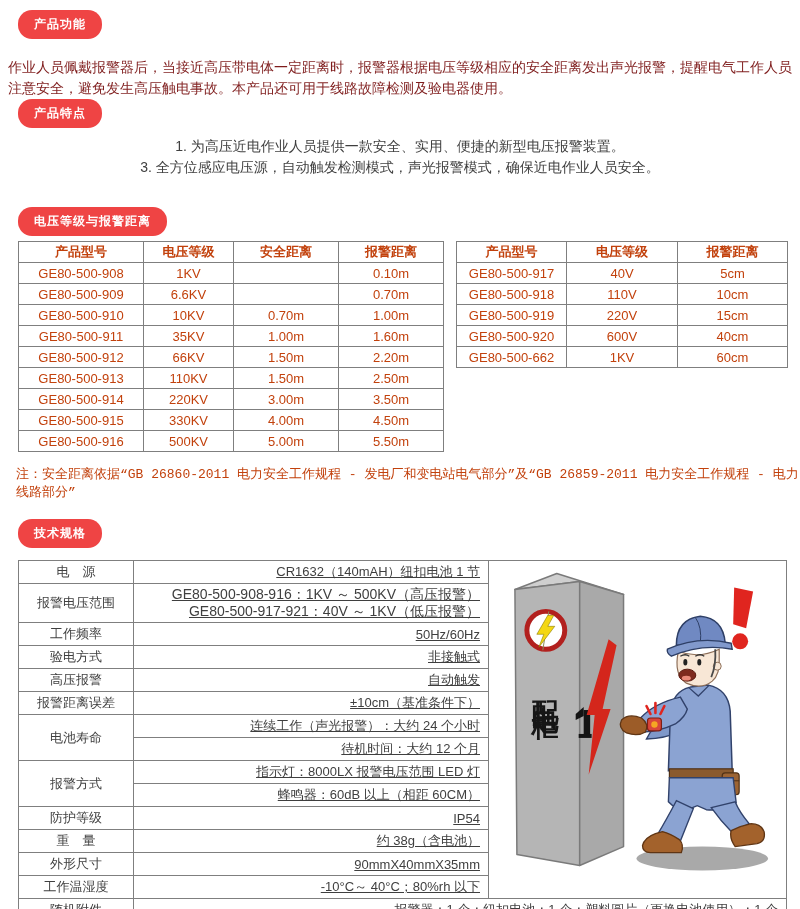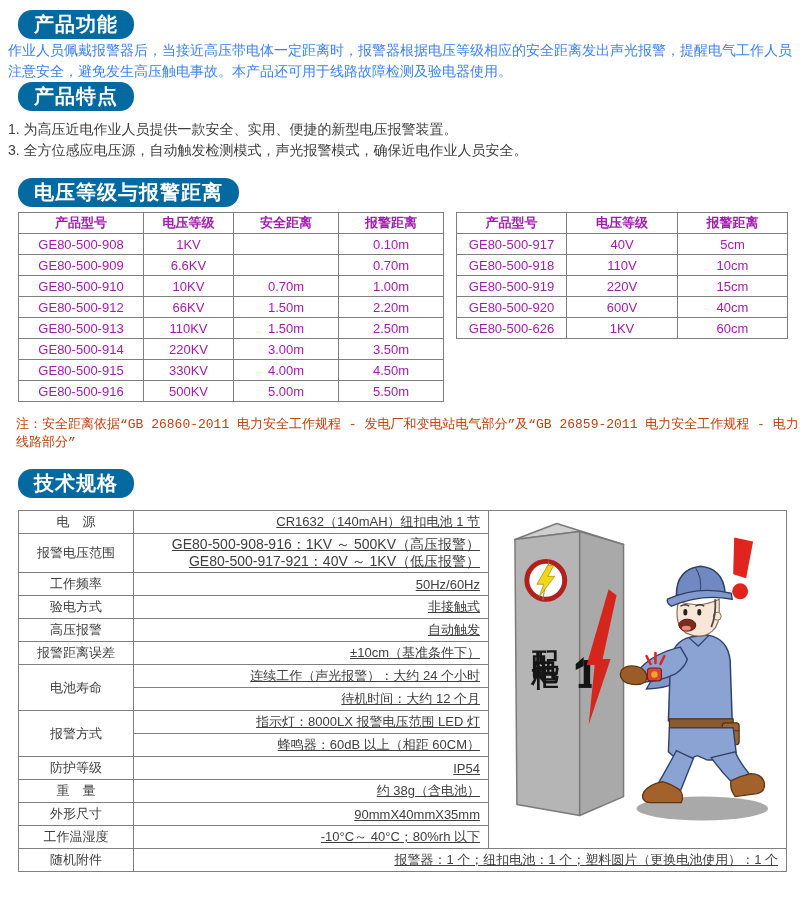--- a/index.html
+++ b/index.html
@@ -6,41 +6,41 @@
   html,body { margin:0; padding:0; background:#ffffff; }
   body {
     width:800px; height:909px; overflow:hidden;
     font-family:"Liberation Sans","DejaVu Sans",sans-serif;
     color:#3c3c3c;
   }
   .page { position:relative; width:800px; height:909px; padding-top:10px; }
 
   .badge {
     display:inline-block; margin-left:18px;
-    background:#0369a1; color:#ffffff;
-    font-size:20px; font-weight:bold; letter-spacing:1px;
+    background:#ef4444; color:#ffffff;
+    font-size:12px; font-weight:bold; letter-spacing:1px;
     padding:5px 16px 6px 16px; border-radius:14px;
     line-height:18px;
   }
   .para {
-    margin:1px 8px 0 8px; width:784px;
-    font-size:14px; line-height:21px; color:#3b82f6;
-  }
-  .features { margin:8px 8px 0 8px; }
+    margin:18px 8px 0 8px; width:784px;
+    font-size:14px; line-height:21px; color:#7f1d1d;
+  }
+  .features { margin:8px 8px 12px 8px;text-align:center; }
   .feature-line { font-size:14px; line-height:21px; color:#3f3f3f; }
 
   .mt-sec { }
   .mt-sec2 { margin-top:17px; }
 
   .tables-row { display:flex; align-items:flex-start; margin:5px 0 0 18px; }
   table { border-collapse:collapse; table-layout:fixed; }
   .vtab { margin-right:12px; }
   .vtab th, .vtab td {
     border:1px solid #7f7f7f; text-align:center;
-    font-size:13px; color:#a21caf; height:21px; padding:0 3px;
+    font-size:13px; color:#c2410c; height:21px; padding:0 3px;
     overflow:hidden; white-space:nowrap;
   }
   .vtab th { font-weight:bold; }
 
   .note { margin:13px 0 0 16px; font-size:13px; color:#c2410c;font-family:Liberation Mono, monospace; }
 
   .spec-table { margin:12px 0 0 18px; width:768px; }
   .spec-table td {
     border:1px solid #7f7f7f; font-size:13px; color:#3f3f3f;
     padding:1px 8px; height:23px; white-space:nowrap; overflow:hidden;
@@ -108,20 +108,26 @@
             <td></td>
             <td>0.70m</td>
           </tr>
           <tr>
             <td>GE80-500-910</td>
             <td>10KV</td>
             <td>0.70m</td>
             <td>1.00m</td>
           </tr>
           <tr>
+            <td>GE80-500-911</td>
+            <td>35KV</td>
+            <td>1.00m</td>
+            <td>1.60m</td>
+          </tr>
+          <tr>
             <td>GE80-500-912</td>
             <td>66KV</td>
             <td>1.50m</td>
             <td>2.20m</td>
           </tr>
           <tr>
             <td>GE80-500-913</td>
             <td>110KV</td>
             <td>1.50m</td>
             <td>2.50m</td>
@@ -174,21 +180,21 @@
             <td>GE80-500-919</td>
             <td>220V</td>
             <td>15cm</td>
           </tr>
           <tr>
             <td>GE80-500-920</td>
             <td>600V</td>
             <td>40cm</td>
           </tr>
           <tr>
-            <td>GE80-500-626</td>
+            <td>GE80-500-662</td>
             <td>1KV</td>
             <td>60cm</td>
           </tr>
         </tbody>
     </table>
   </div>
 
   <div class="note">注：安全距离依据“GB 26860-2011 电力安全工作规程 - 发电厂和变电站电气部分”及“GB 26859-2011 电力安全工作规程 - 电力线路部分”</div>
 
   

